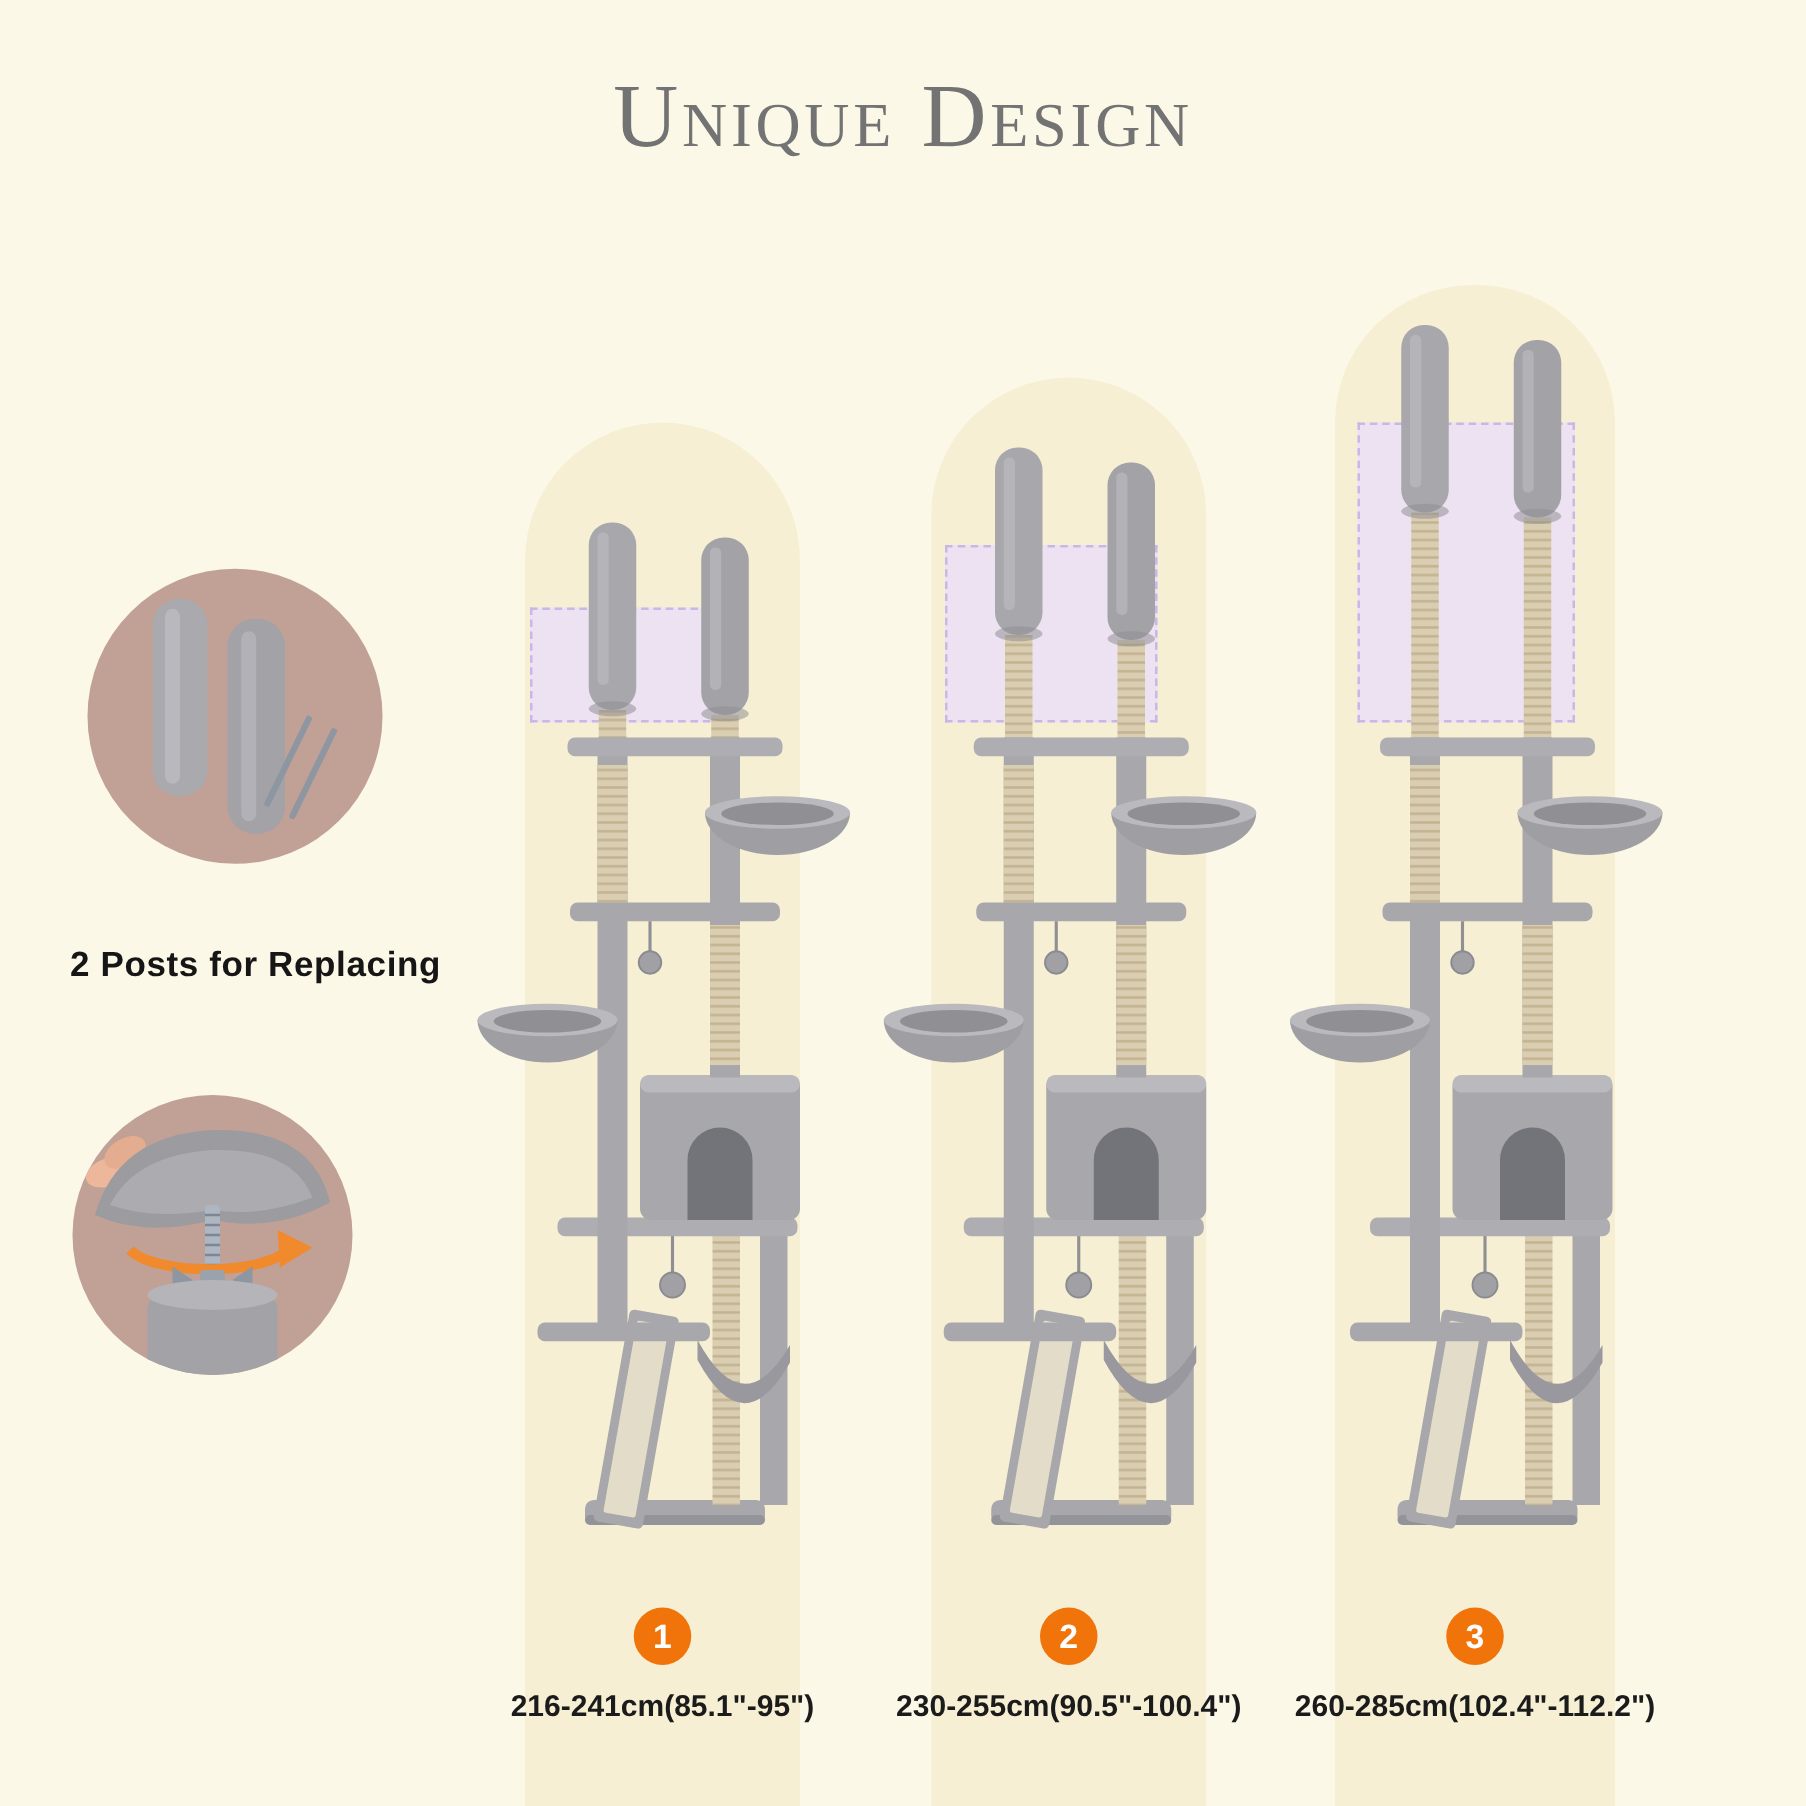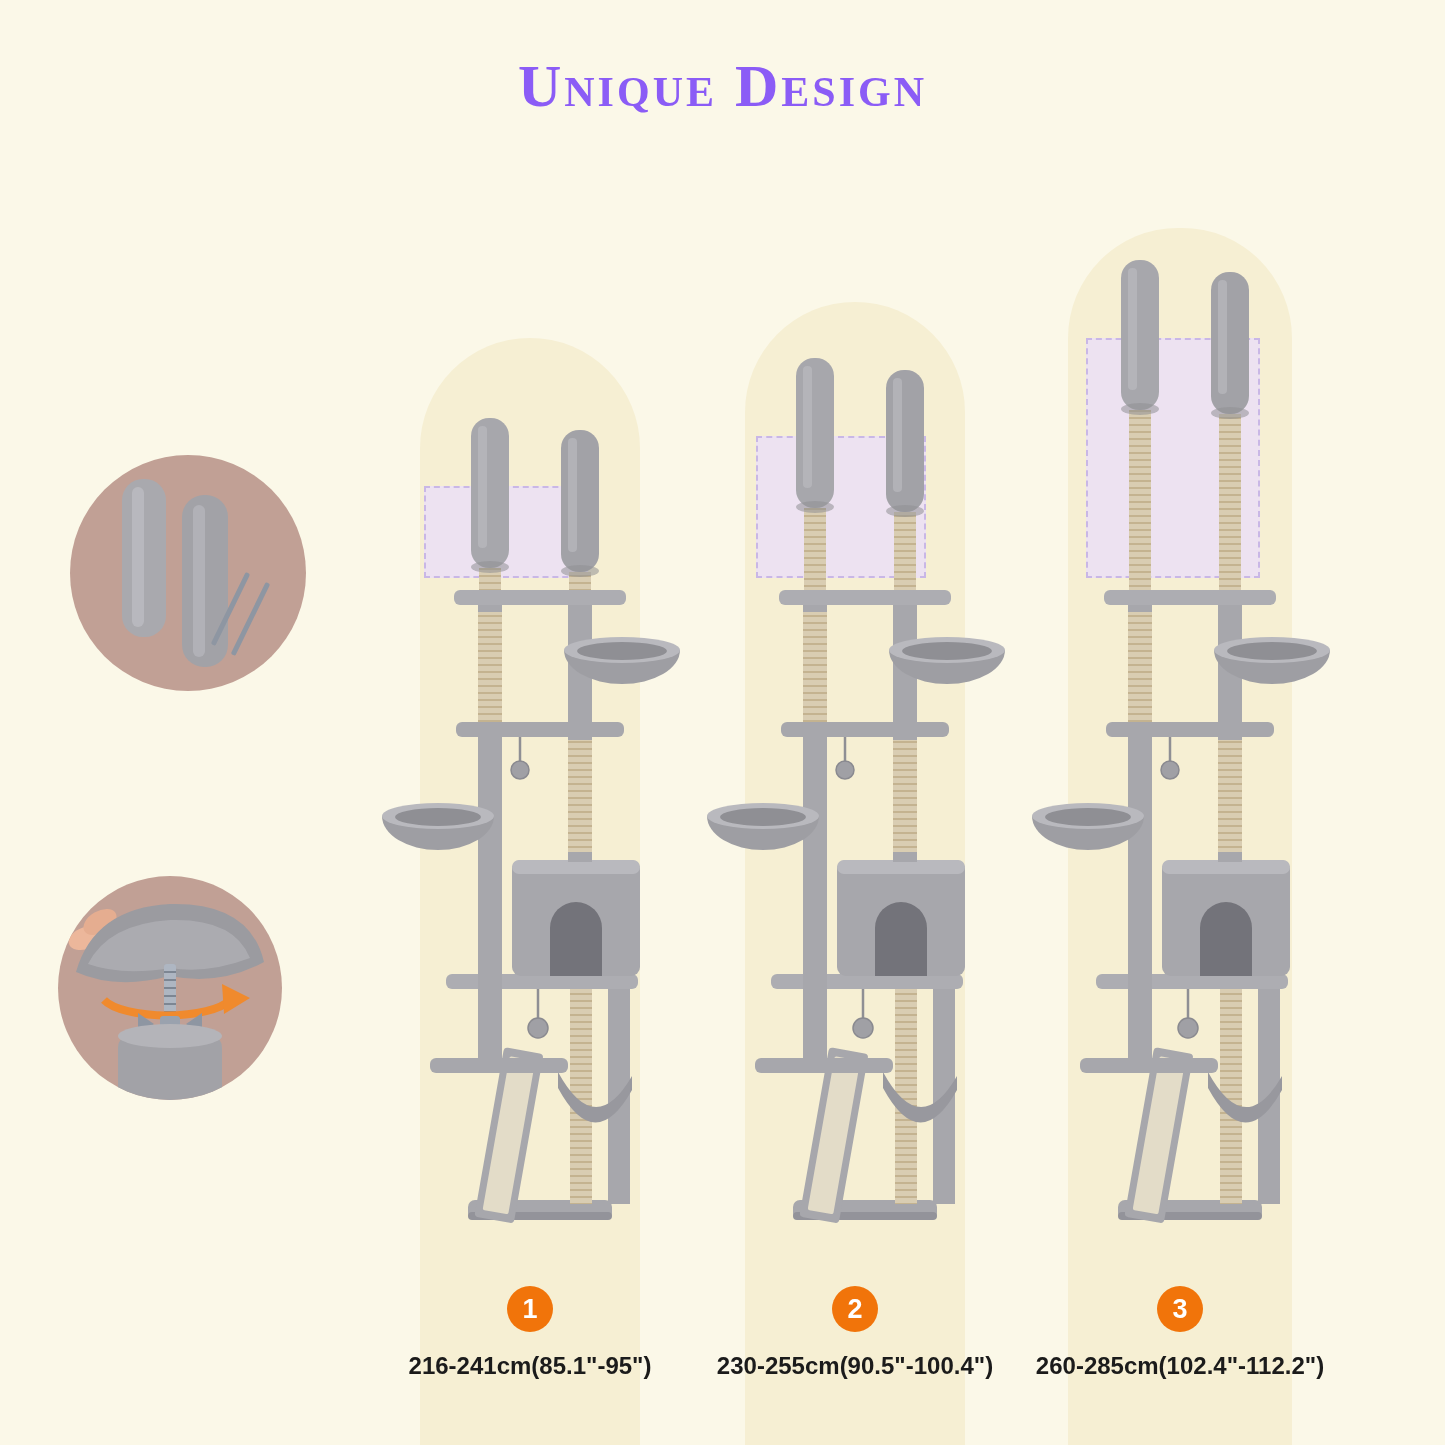--- a/index.html
+++ b/index.html
@@ -4,21 +4,21 @@
 <style>
   html,body{margin:0;padding:0;}
   .stage{
     position:relative;width:1445px;height:1445px;overflow:hidden;
     background:#FBF8E8;font-family:"Liberation Sans",sans-serif;
   }
   
   .title{
     position:absolute;left:0;top:52px;width:100%;text-align:center;
     font-family:"Liberation Serif",serif;font-variant:small-caps;
-    font-size:60px;letter-spacing:3px;color:#8b5cf6;font-weight:700;
+    font-size:72px;letter-spacing:3px;color:#737373;font-weight:400;
   }
   .subtitle{
     position:absolute;left:0;top:184px;width:100%;text-align:center;
     font-size:35px;font-weight:bold;color:#C06A3E;letter-spacing:1px;
   }
   
   .band{position:absolute;background:#F6EFD3;border-radius:110px 110px 0 0;}
   .band1{left:420px;top:338px;width:220px;height:1107px;}
   .band2{left:745px;top:302px;width:220px;height:1143px;}
   .band3{left:1068px;top:228px;width:224px;height:1217px;}
@@ -133,20 +133,21 @@
       <rect x="123" y="50" width="12" height="152" rx="6" fill="#B8B8BD" opacity="0.7"></rect>
       <g transform="translate(178,118) rotate(26)">
         <rect x="-2.5" y="0" width="5" height="80" rx="2" fill="#8E96A2"></rect>
       </g>
       <g transform="translate(198,128) rotate(26)">
         <rect x="-2.5" y="0" width="5" height="80" rx="2" fill="#8E96A2"></rect>
       </g>
     </svg>
   </div>
 
+  <div class="caption">2 Posts for Replacing</div>
 
   <div class="circle-photo circle2">
     <svg width="224" height="224" viewBox="0 0 224 224">
 
       <ellipse cx="28" cy="62" rx="18" ry="11" fill="#ECB79B" transform="rotate(-20 28 62)"></ellipse>
       <ellipse cx="42" cy="46" rx="18" ry="11" fill="#E5AD90" transform="rotate(-30 42 46)"></ellipse>
 
       <path d="M18,96 Q36,32 112,28 Q192,26 206,86 Q162,110 112,100 Q58,114 18,96 Z" fill="#9B9BA0"></path>
       <path d="M30,88 Q50,48 112,44 Q176,42 192,82 Q150,98 112,92 Q64,100 30,88 Z" fill="#AFAFB4" opacity="0.8"></path>
 

